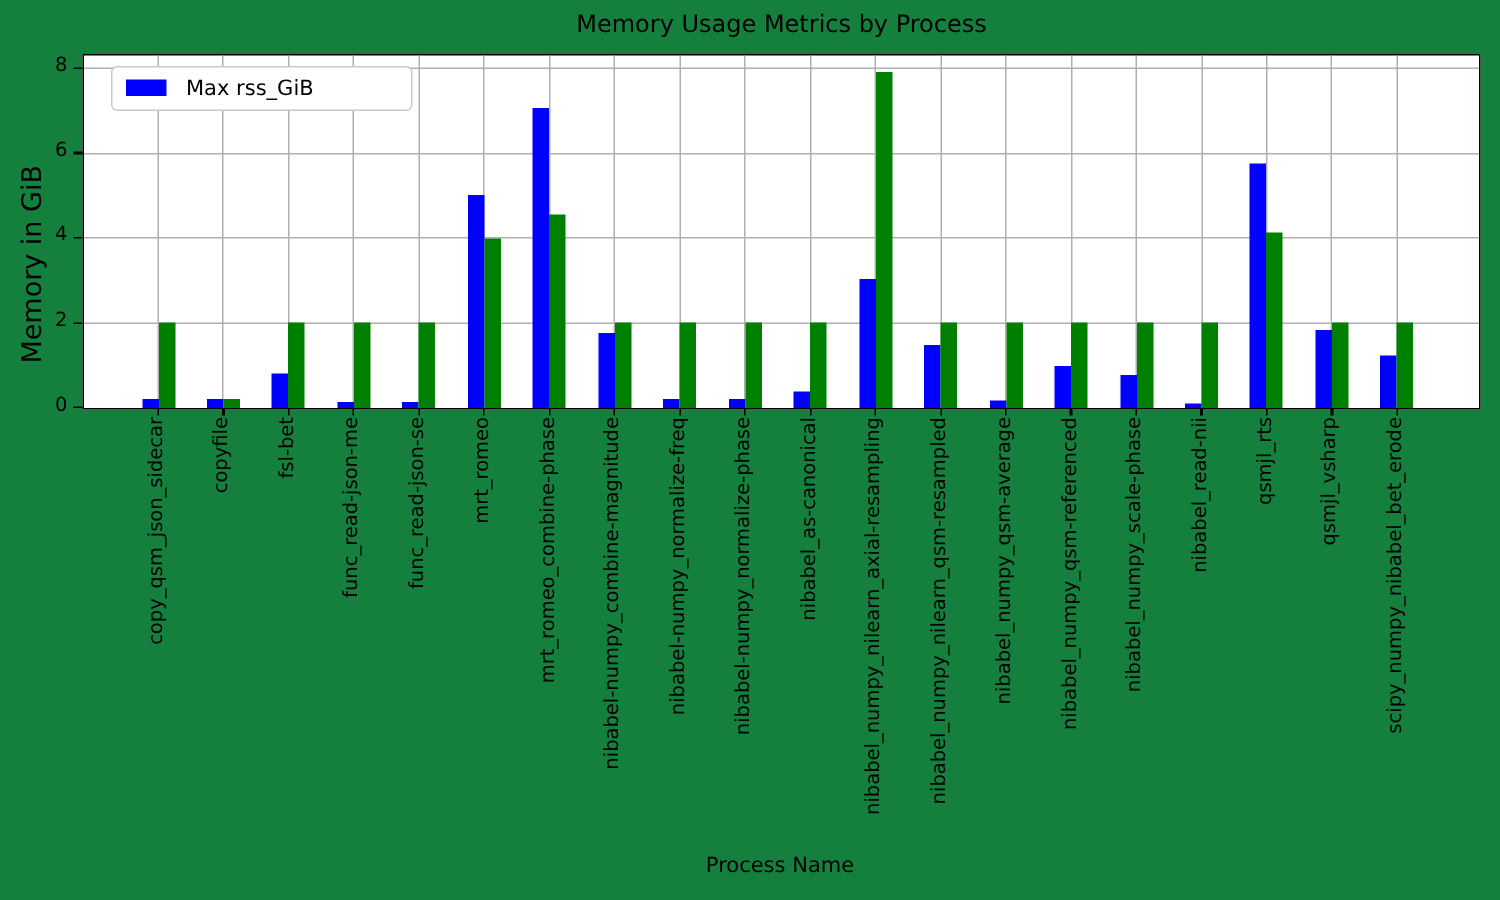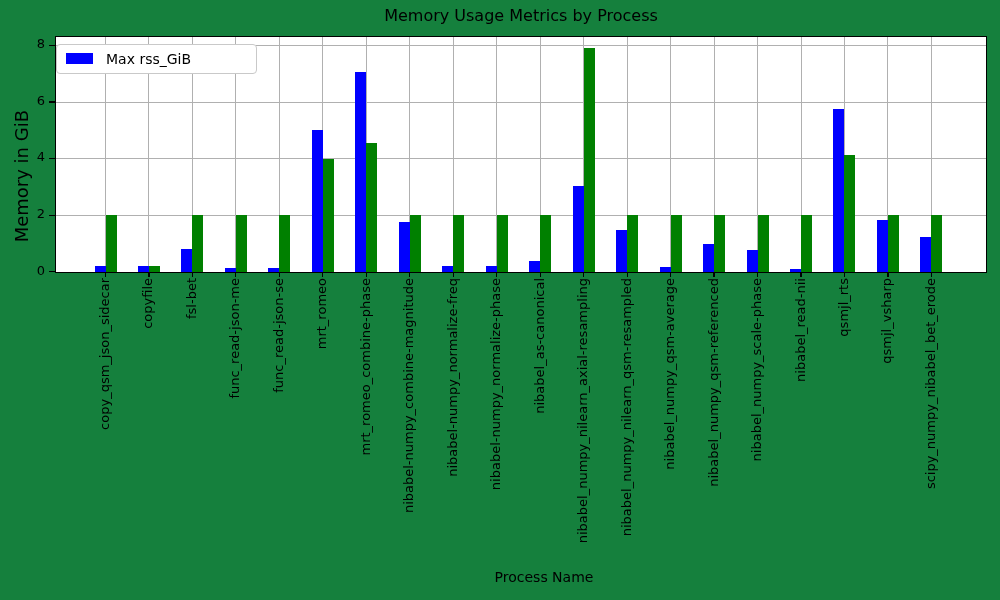--- a/index.html
+++ b/index.html
@@ -18,27 +18,27 @@
   }
   .hgrid, .vgrid { position:absolute; background:#b0b0b0; z-index:1; }
   .bar  { position:absolute; bottom:0; z-index:2; }
   .xtick { position:absolute; width:1.2px; height:4.5px; background:#000; top:235px; z-index:3; }
   .ytick { position:absolute; height:1.2px; width:6px; background:#000; }
   .yticklab { position:absolute; left:0; width:45px; text-align:right; font-size:13px; }
   .xlab {
     position:absolute; top:241px; writing-mode:vertical-rl; transform:rotate(180deg);
     font-size:13px; white-space:nowrap; line-height:1.15; z-index:0;
   }
-  .axis-xlabel { position:absolute; left:544px; top:569px; transform:translateX(-50%); font-size:14px; }
+  .axis-xlabel { position:absolute; left:520px; top:569px; transform:translateX(-50%); font-size:14px; }
   .ylab {
     position:absolute; left:12px; writing-mode:vertical-rl; transform:rotate(180deg);
     font-size:18px; white-space:nowrap; line-height:1.1;
   }
   .legend {
-    position:absolute; left:0; top:7px; width:190px;
+    position:absolute; left:18px; top:7px; width:190px;
     background:#fff; border:1px solid #c9c9c9; border-radius:4px;
     padding:4px 0 5px 9px; z-index:10;
   }
   .lrow { display:flex; align-items:center; height:19px; }
   .swatch { width:27px; height:11px; display:inline-block; flex:0 0 auto; }
   .ltext { margin-left:13px; font-size:14px; white-space:nowrap; }
 </style>
 </head>
 <body>
 

